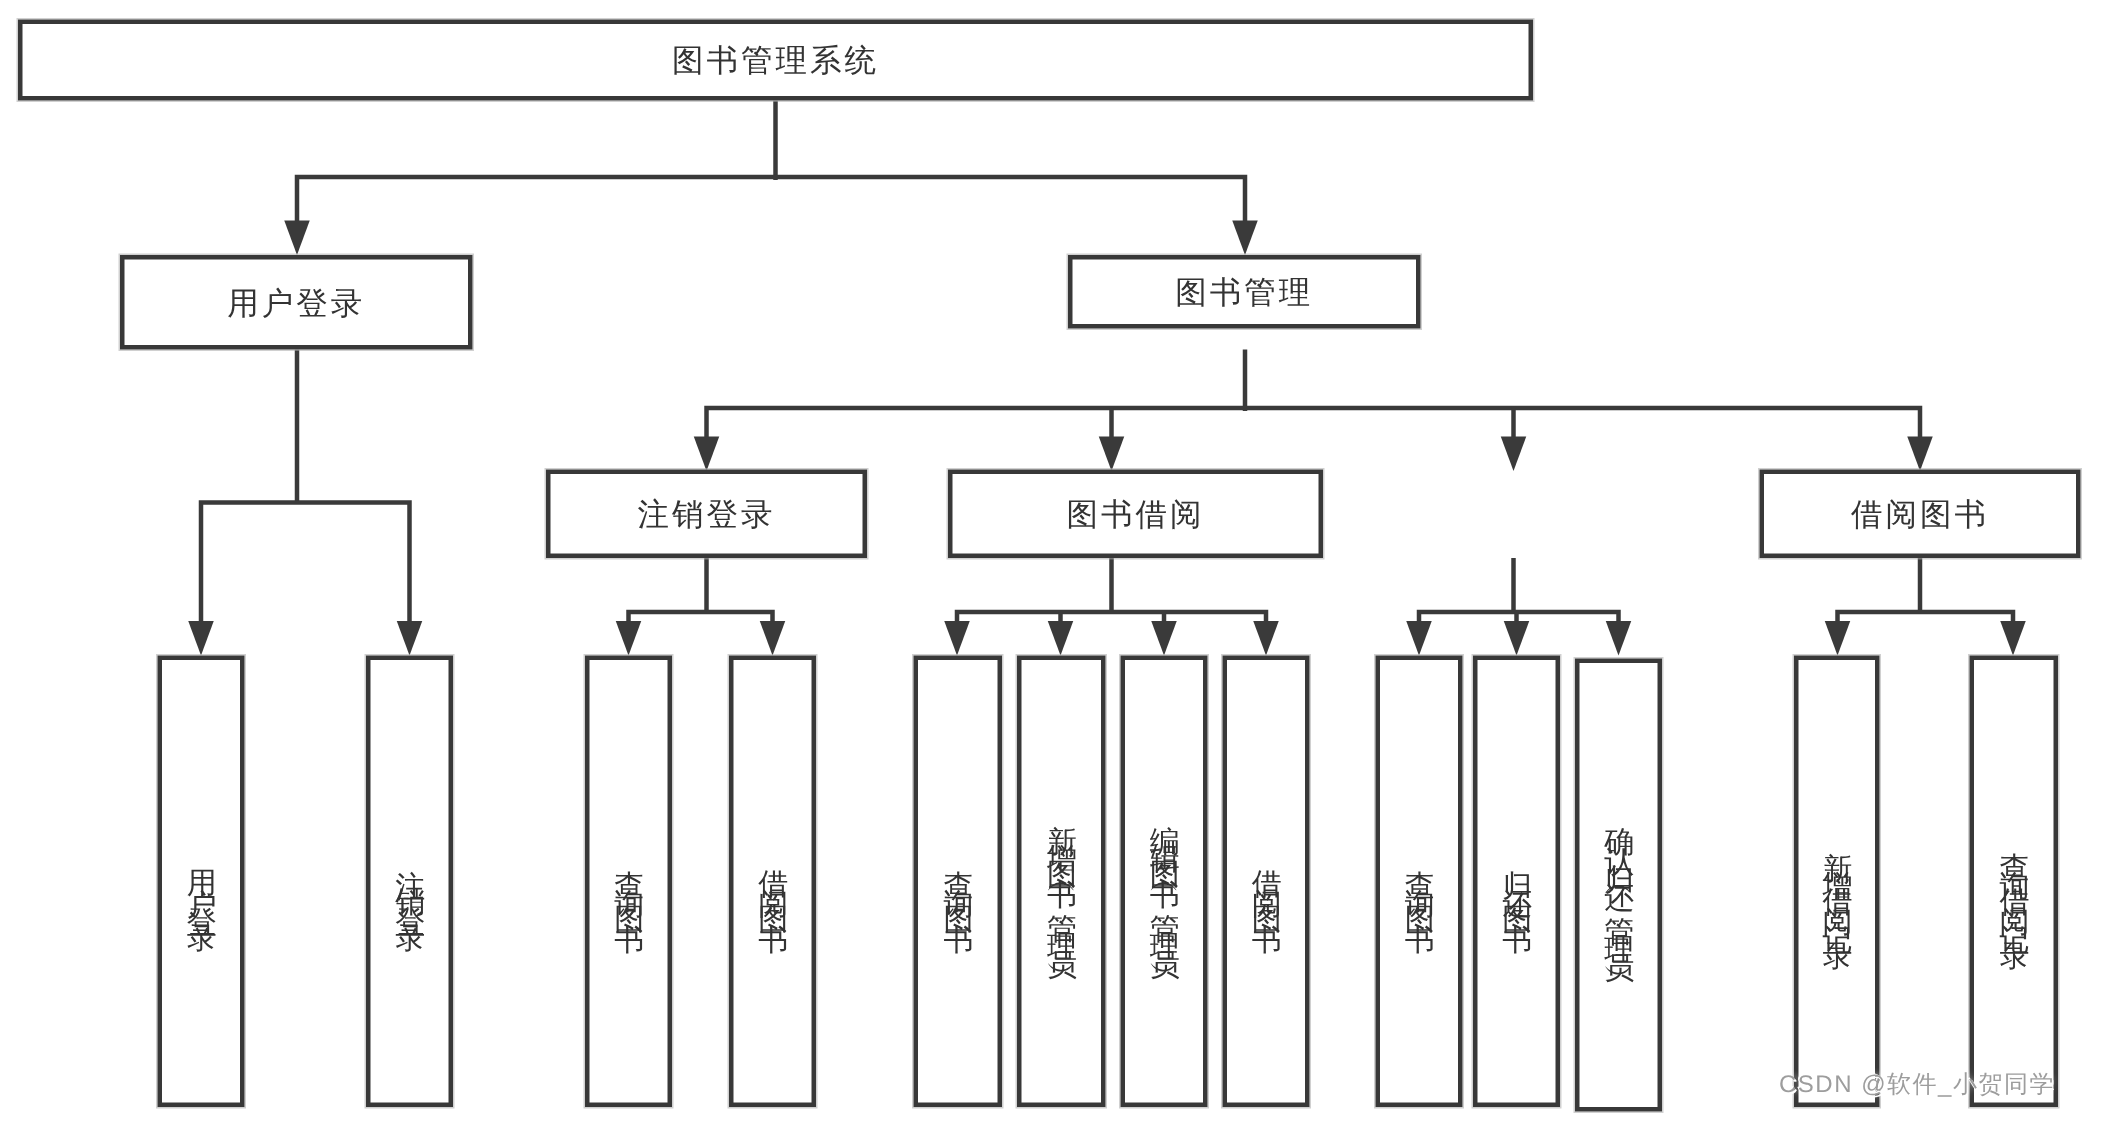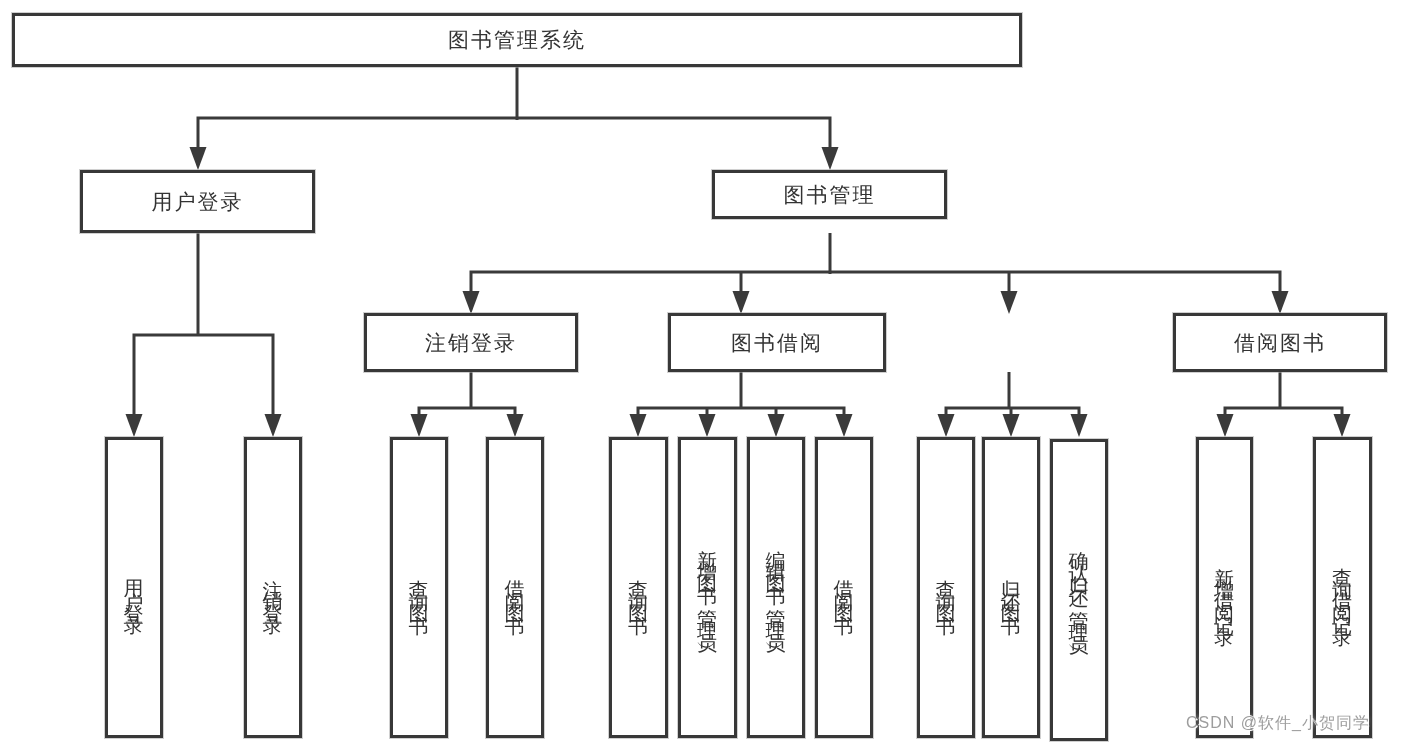--- a/index.html
+++ b/index.html
@@ -124,21 +124,21 @@
   <div class="box" style="left:80px; top:170px; width:235px; height:63px;">
     <span class="hlabel">用户登录</span>
   </div>
   <div class="box" style="left:712px; top:170px; width:235px; height:49px;">
     <span class="hlabel">图书管理</span>
   </div>
 
   <div class="box" style="left:364px; top:313px; width:214px; height:59px;">
     <span class="hlabel">注销登录</span>
   </div>
-  <div class="box" style="left:632px; top:313px; width:218px; height:59px;margin-left:36px;">
+  <div class="box" style="left:632px; top:313px; width:250px; height:59px;">
     <span class="hlabel">图书借阅</span>
   </div>
   <div class="box" style="left:1173px; top:313px; width:214px; height:59px;">
     <span class="hlabel">借阅图书</span>
   </div>
 
   <div class="box leaf" style="left:105px; top:437px; width:58px; height:301px;">
     <span class="vlabel">用户登录</span>
   </div>
   <div class="box leaf" style="left:244px; top:437px; width:58px; height:301px;">

